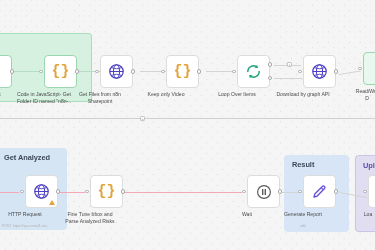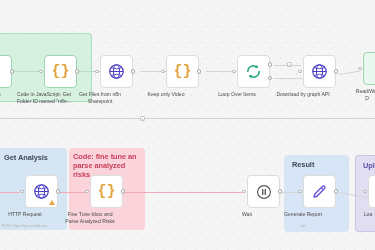--- a/index.html
+++ b/index.html
@@ -79,28 +79,23 @@
   svg { display:block; overflow:visible; }
 </style>
 </head>
 <body>
 
 <div id="canvas">
 
   <div class="grp green" style="left:-40px; top:33px; width:132px; height:69px;"></div>
 
   <div class="grp blue" style="left:-4px; top:148px; width:71px; height:82px;">
-    <div class="grp-label" style="left:8px; top:5px; color:#3f4a57;">Get Analysis</div>
-  </div>
-
-  <div class="grp pink" style="left:69px; top:148px; width:76px; height:82px;">
-    <div class="grp-label" style="left:4px; top:4px; width:72px; color:#c8415c;">Code: fine tune an
-parse analyzed
-risks</div>
-  </div>
+    <div class="grp-label" style="left:8px; top:5px; color:#3f4a57;">Get Analyzed</div>
+  </div>
+
 
   <div class="grp blue2" style="left:284px; top:155px; width:65px; height:77px;">
     <div class="grp-label" style="left:8px; top:5px; color:#3f4a57;">Result</div>
   </div>
 
   <div class="grp purple" style="left:355px; top:155px; width:60px; height:77px;">
     <div class="grp-label" style="left:7px; top:5px; color:#5b4fa8;">Uploa</div>
   </div>
 
   <div class="edge green" style="left:12px; top:71px; width:27px;"></div>

